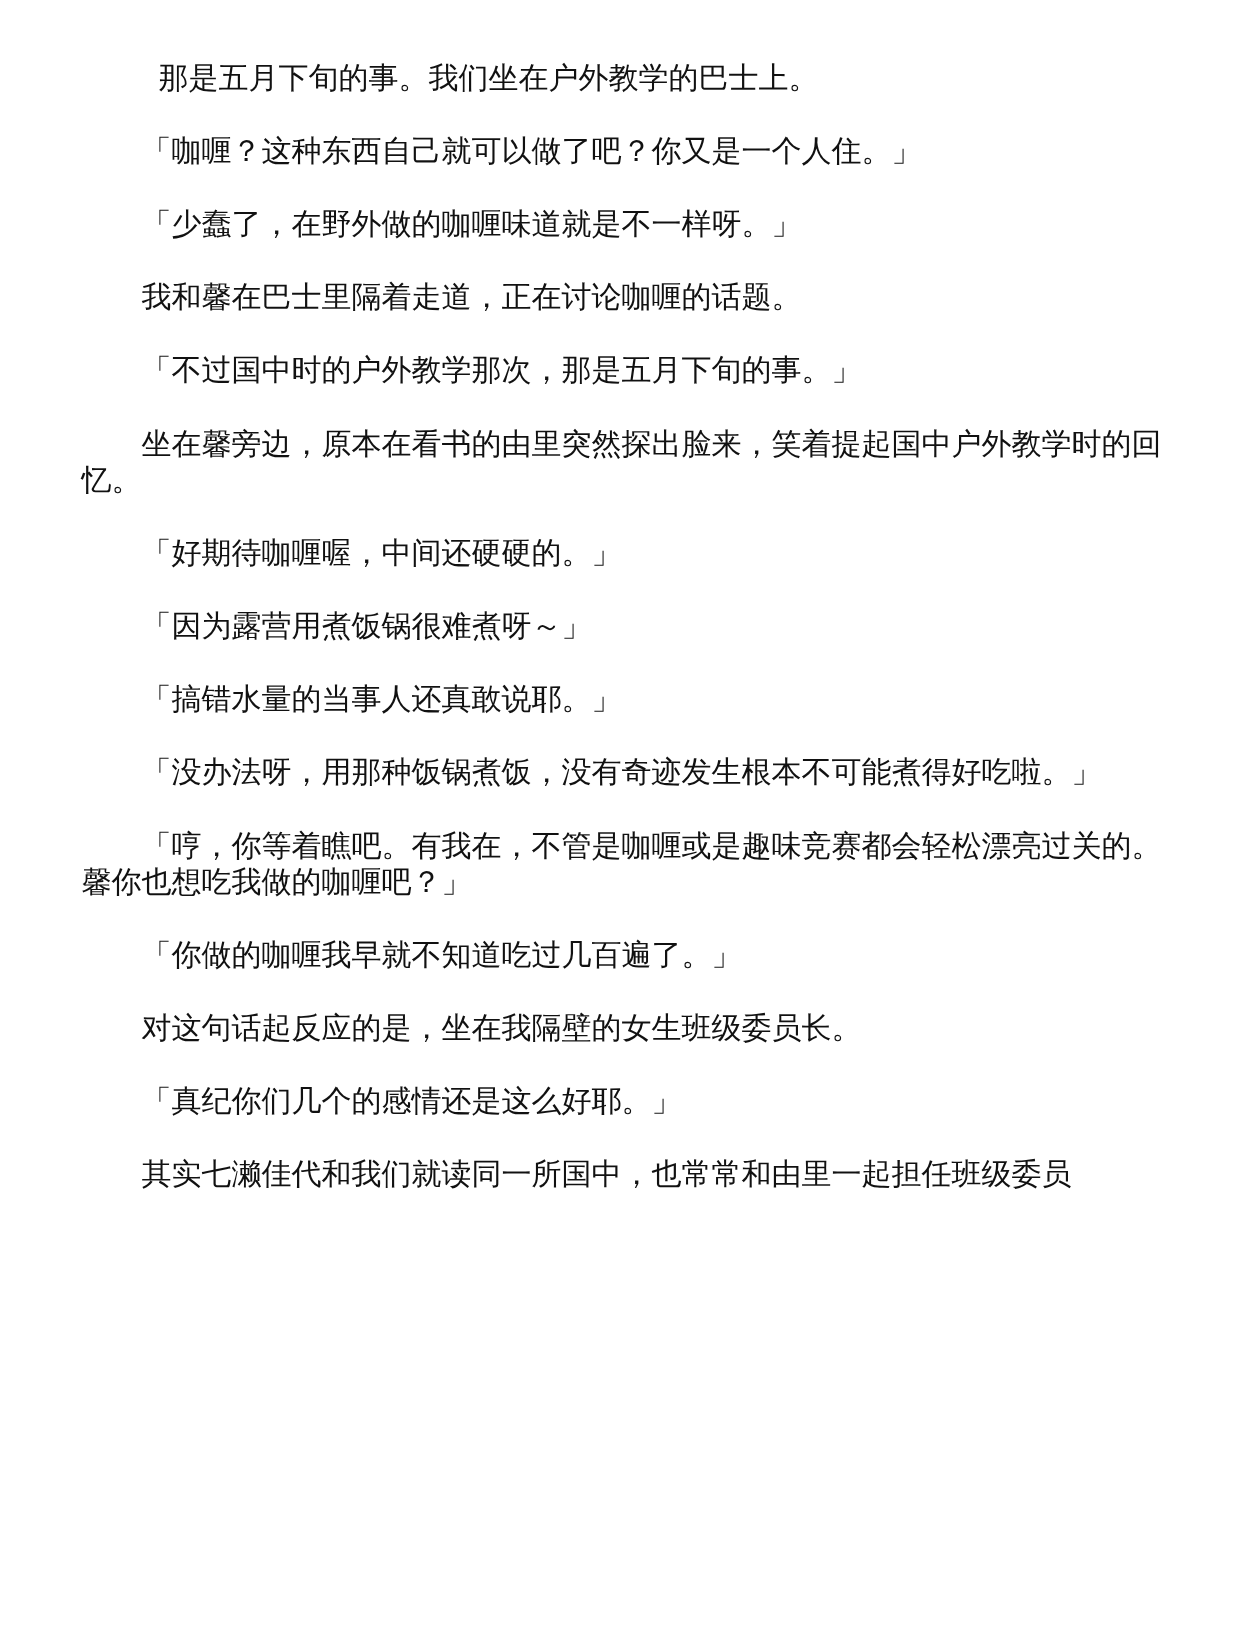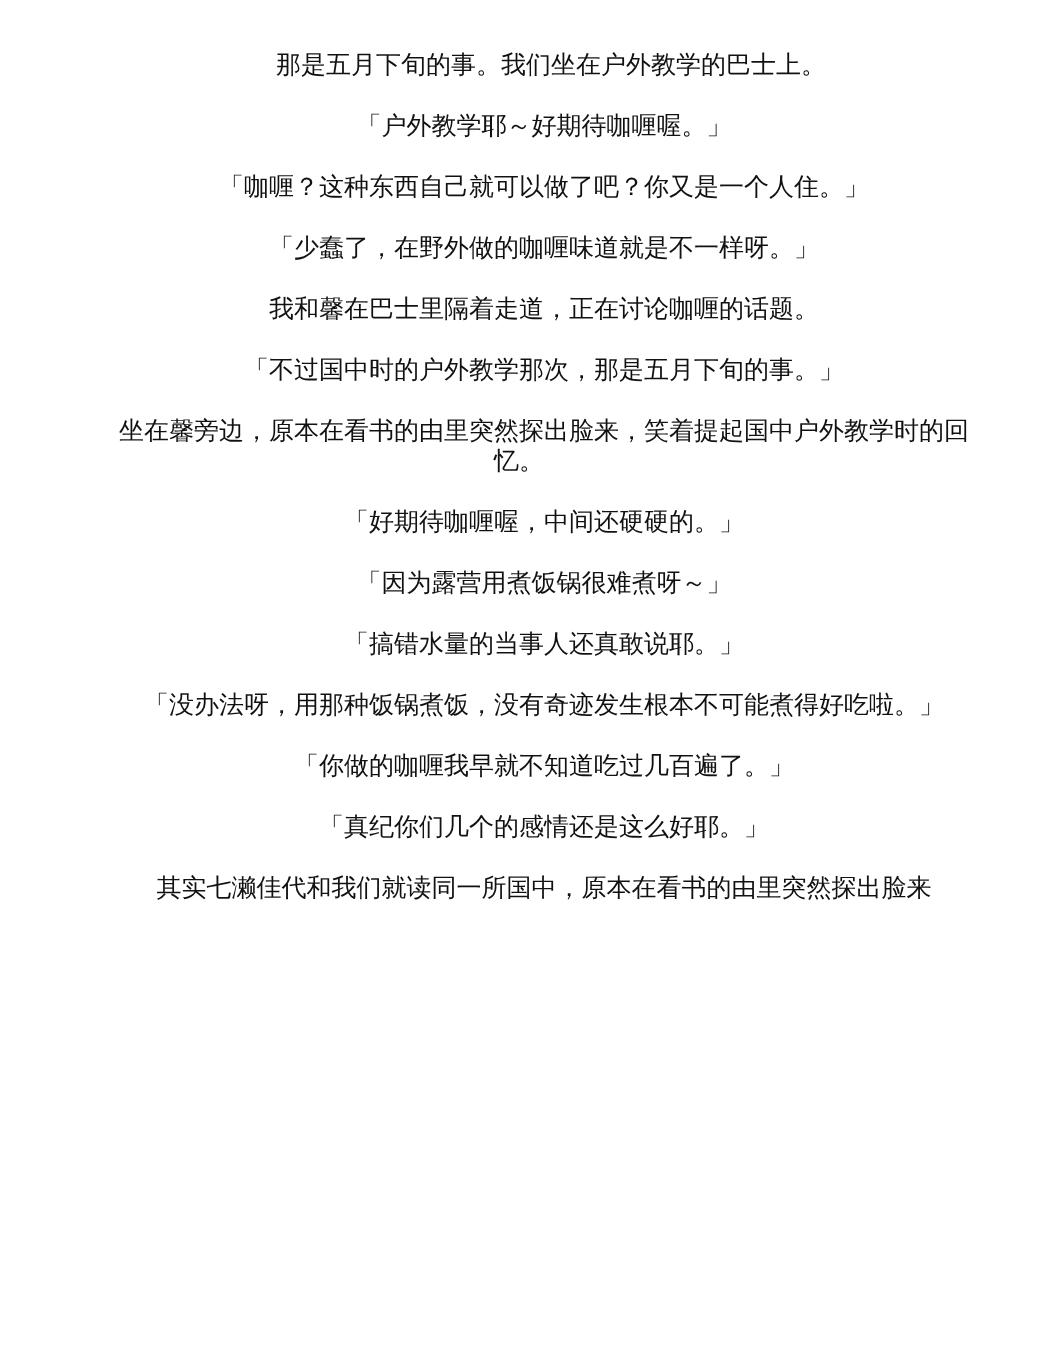--- a/index.html
+++ b/index.html
@@ -13,46 +13,46 @@
       overflow: hidden;
       position: relative;
       font-family: "DejaVu Serif", "Liberation Serif", serif;
       color: #111111;
     }
     .page {
       position: absolute;
       left: 68px;
       top: 50px;
       width: 902px;
-      text-align: center;
     }
     .para {
       font-size: 25px;
       line-height: 30px;
       margin: 0 0 31px 0;
       text-indent: 50px;
       letter-spacing: 0px;
       word-break: break-all;
       white-space: normal;
     }
     .para.first {
       text-indent: 64px;
     }
   </style>
 </head>
 <body>
 
 <div class="page">
   <p class="para first">那是五月下旬的事。我们坐在户外教学的巴士上。</p>
-  <p class="para">「户外教学耶～好期待咖喱喔。」</p>
   <p class="para">「咖喱？这种东西自己就可以做了吧？你又是一个人住。」</p>
   <p class="para">「少蠢了，在野外做的咖喱味道就是不一样呀。」</p>
   <p class="para">我和馨在巴士里隔着走道，正在讨论咖喱的话题。</p>
   <p class="para">「不过国中时的户外教学那次，那是五月下旬的事。」</p>
   <p class="para">坐在馨旁边，原本在看书的由里突然探出脸来，笑着提起国中户外教学时的回忆。</p>
   <p class="para">「好期待咖喱喔，中间还硬硬的。」</p>
   <p class="para">「因为露营用煮饭锅很难煮呀～」</p>
   <p class="para">「搞错水量的当事人还真敢说耶。」</p>
   <p class="para">「没办法呀，用那种饭锅煮饭，没有奇迹发生根本不可能煮得好吃啦。」</p>
+  <p class="para">「哼，你等着瞧吧。有我在，不管是咖喱或是趣味竞赛都会轻松漂亮过关的。馨你也想吃我做的咖喱吧？」</p>
   <p class="para">「你做的咖喱我早就不知道吃过几百遍了。」</p>
+  <p class="para">对这句话起反应的是，坐在我隔壁的女生班级委员长。</p>
   <p class="para">「真纪你们几个的感情还是这么好耶。」</p>
-  <p class="para">其实七濑佳代和我们就读同一所国中，原本在看书的由里突然探出脸来</p>
+  <p class="para">其实七濑佳代和我们就读同一所国中，也常常和由里一起担任班级委员</p>
 </div>
 
 </body></html>

